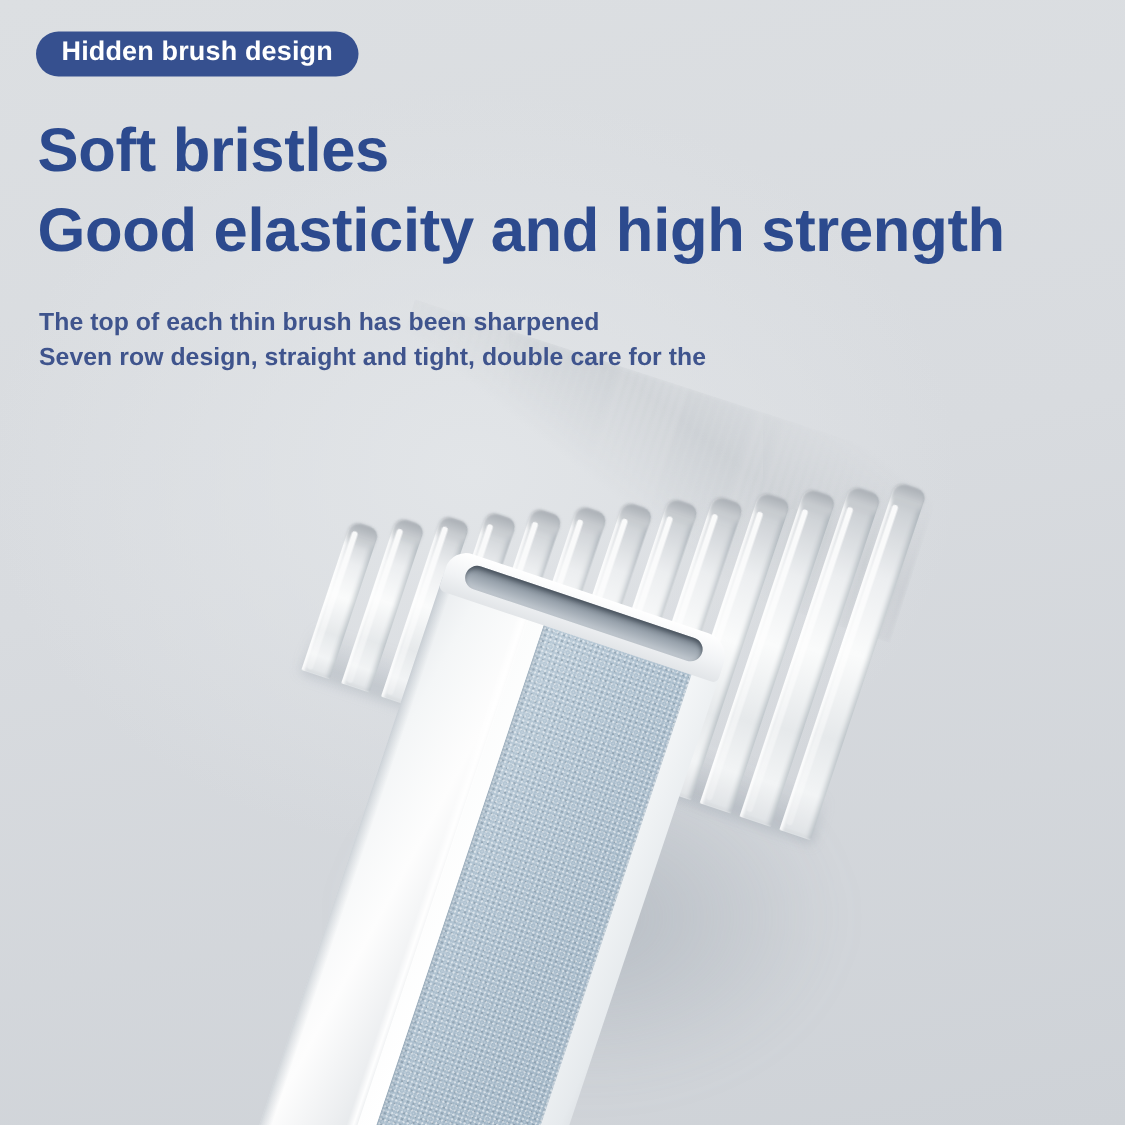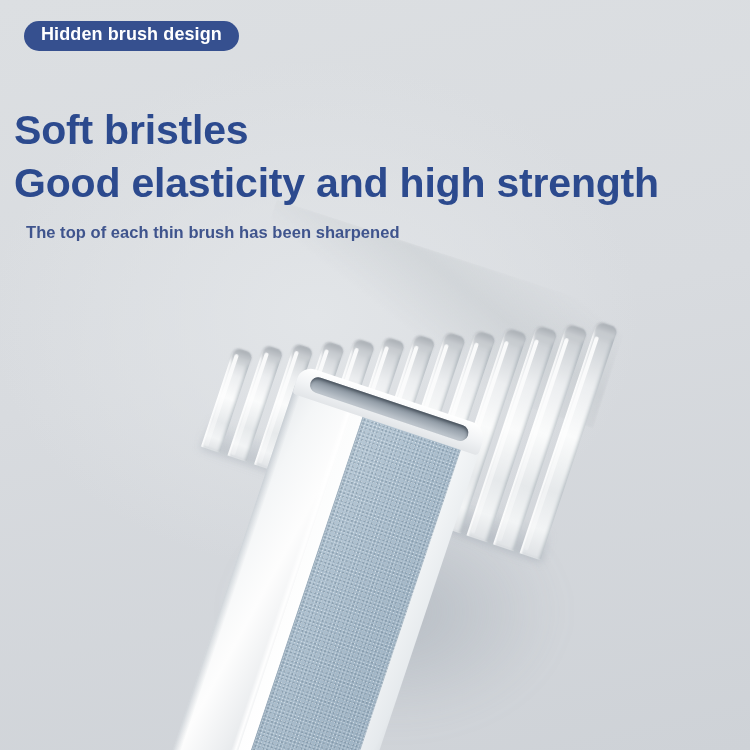--- a/index.html
+++ b/index.html
@@ -24,38 +24,37 @@
     display:inline-flex;align-items:center;
     padding:0 17px 3px 17px;
     border-radius:16px;
     background:#36508f;
     color:#ffffff;
     font-size:18px;font-weight:700;letter-spacing:.1px;
     white-space:nowrap;
   }
 
   .h1{
-    position:absolute;left:14px;
+    position:absolute;left:25px;
     color:#2c4a8e;
     font-size:41px;font-weight:700;
     letter-spacing:-.2px;line-height:1;
     white-space:nowrap;
-    margin-top:30px;
   }
   .h1.l1{top:80px;}
   .h1.l2{top:133px;text-align:right;}
 
   .body{
     position:absolute;left:26px;top:204px;
     color:#3f548d;
     font-size:16.5px;font-weight:700;
     line-height:22.5px;
     letter-spacing:.05px;
   }
-  .body .ln{display:block;white-space:nowrap;margin-top:17px;}
+  .body .ln{display:block;white-space:nowrap;}
 
   
   .product{
     position:absolute;left:0;top:0;width:750px;height:750px;z-index:10;
   }
 
   
   .shadow{
     position:absolute;left:150px;top:430px;width:470px;height:330px;
     background:radial-gradient(ellipse 50% 50% at 52% 55%,rgba(120,132,145,.30) 0%,rgba(120,132,145,0) 70%);
@@ -210,16 +209,17 @@
 
     <div class="badge">
       <span>Hidden brush design</span>
     </div>
 
     <div class="h1 l1">Soft bristles</div>
     <div class="h1 l2">Good elasticity and high strength</div>
 
     <div class="body">
       <span class="ln">The top of each thin brush has been sharpened</span>
+      <span class="ln">Seven row design, straight and tight, double care for the</span>
     </div>
   </div>
 
 </div>
 
 </body></html>

